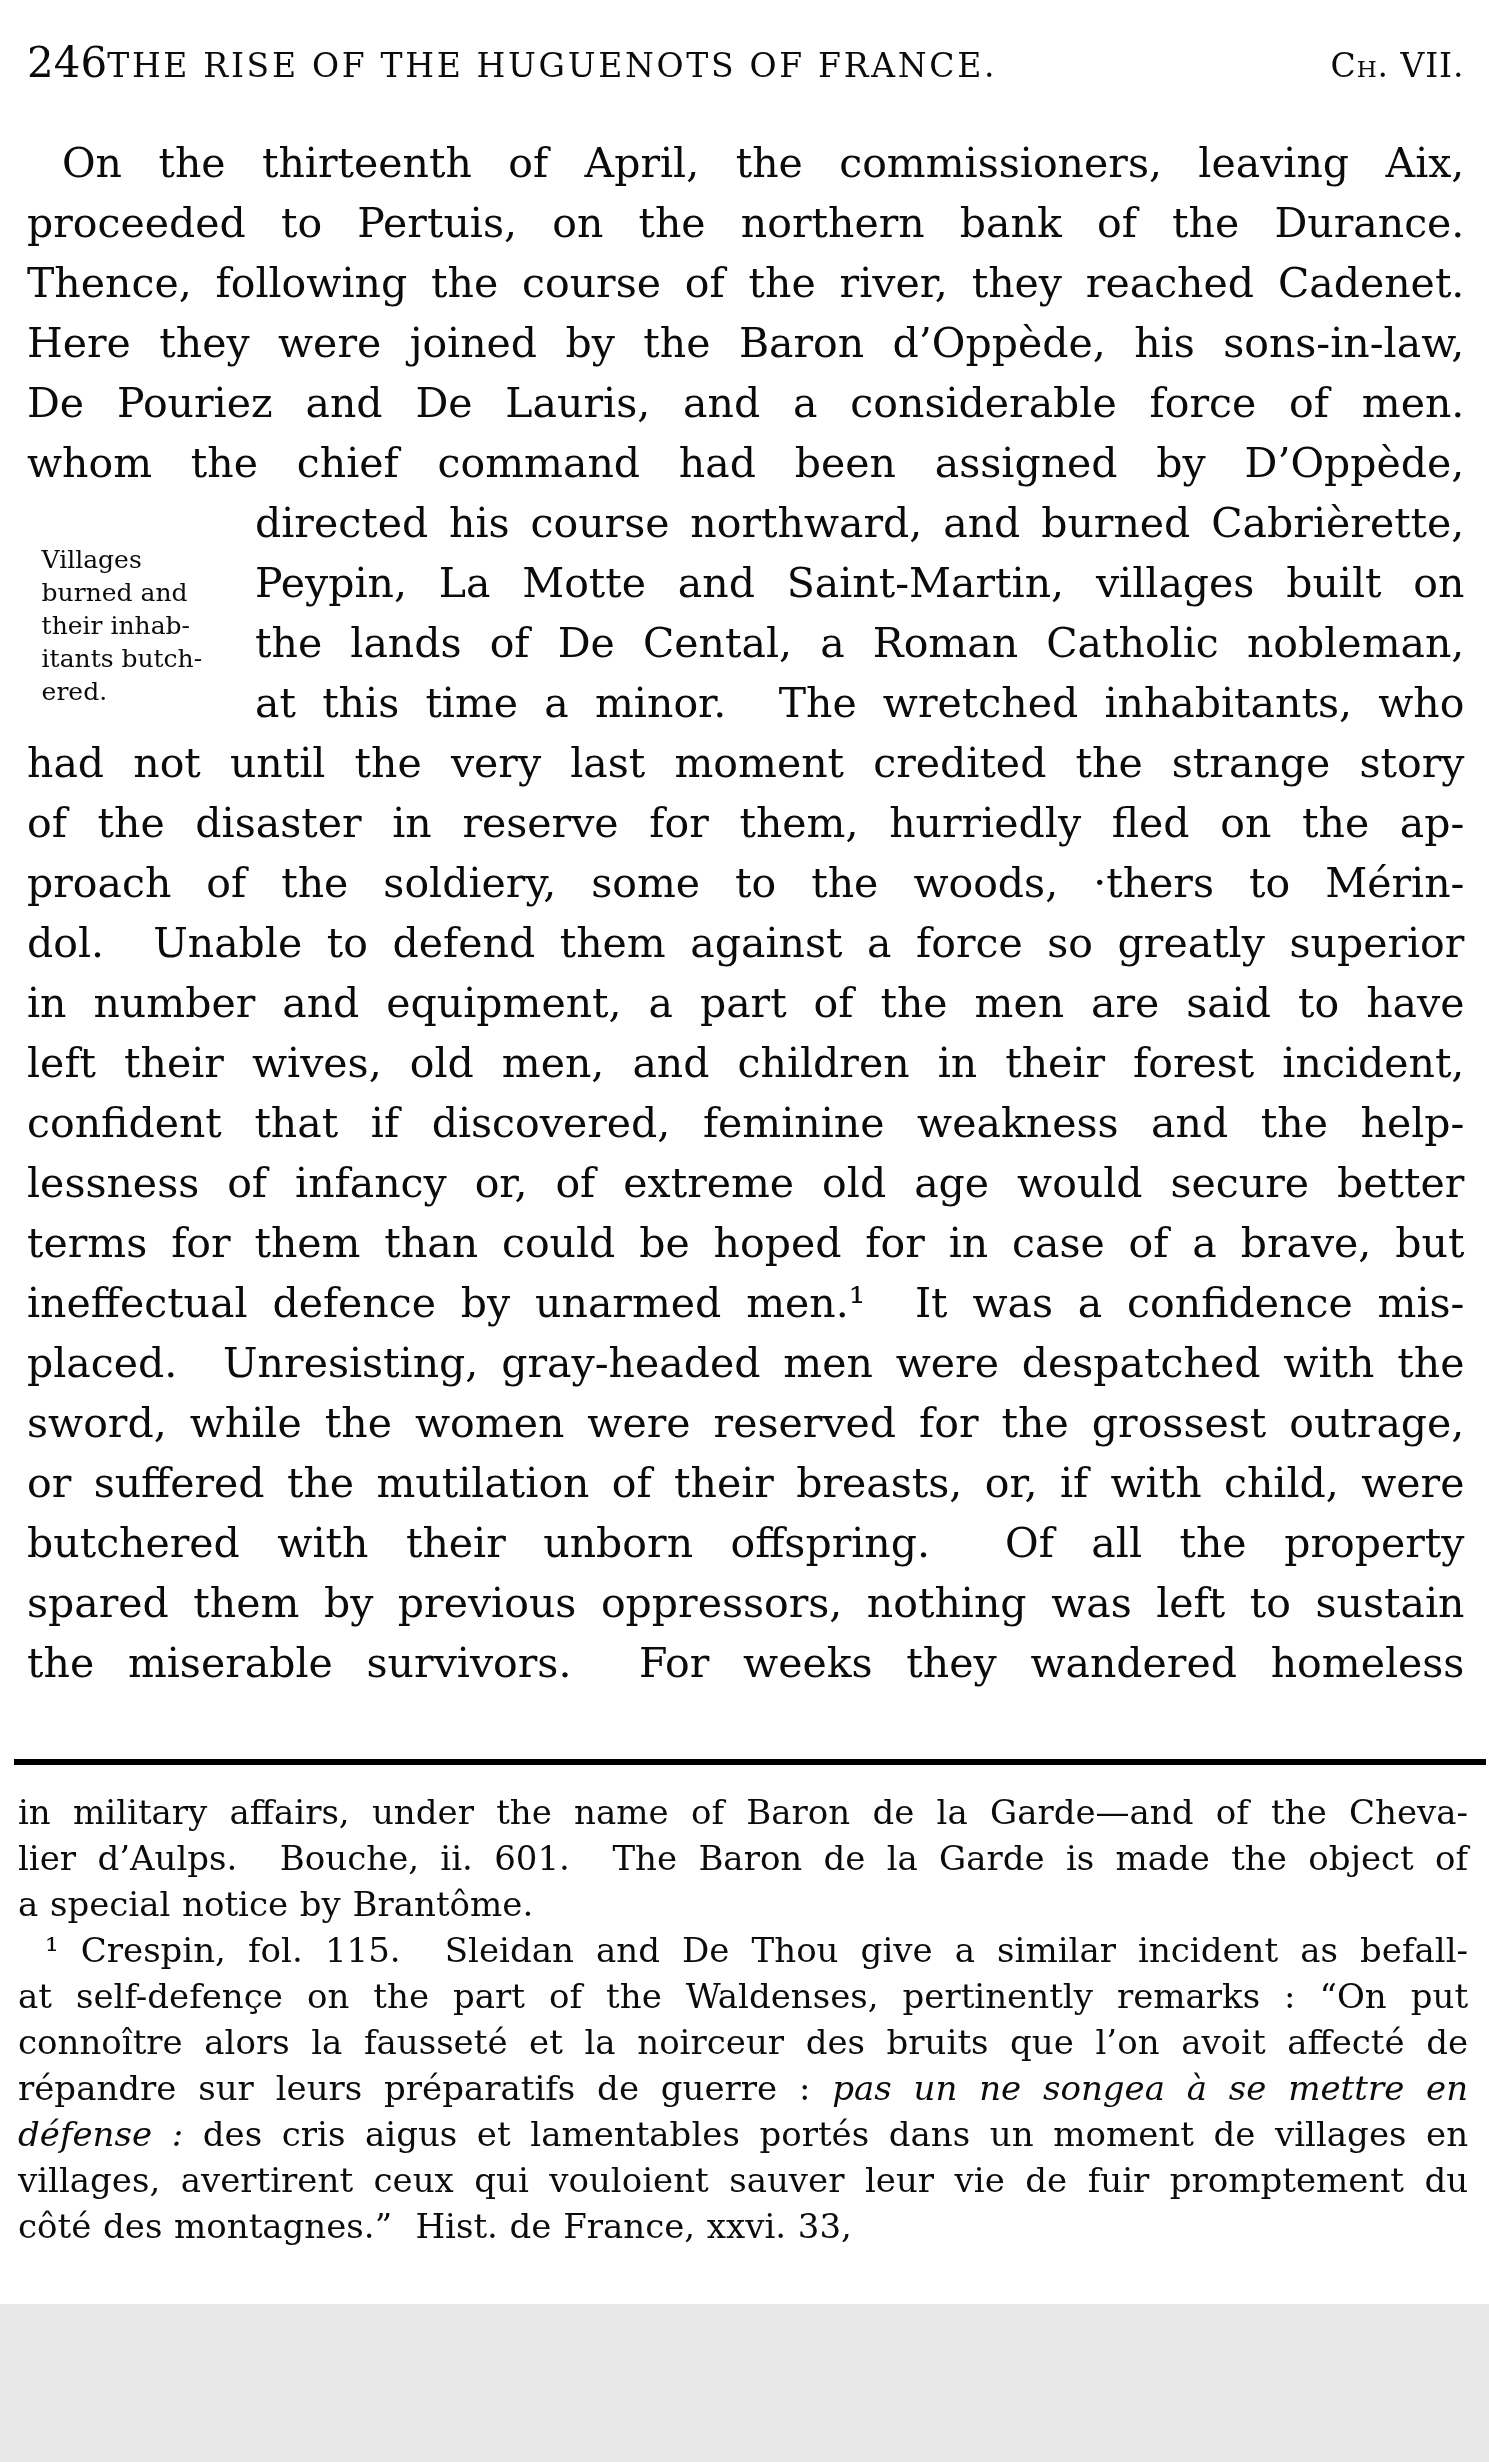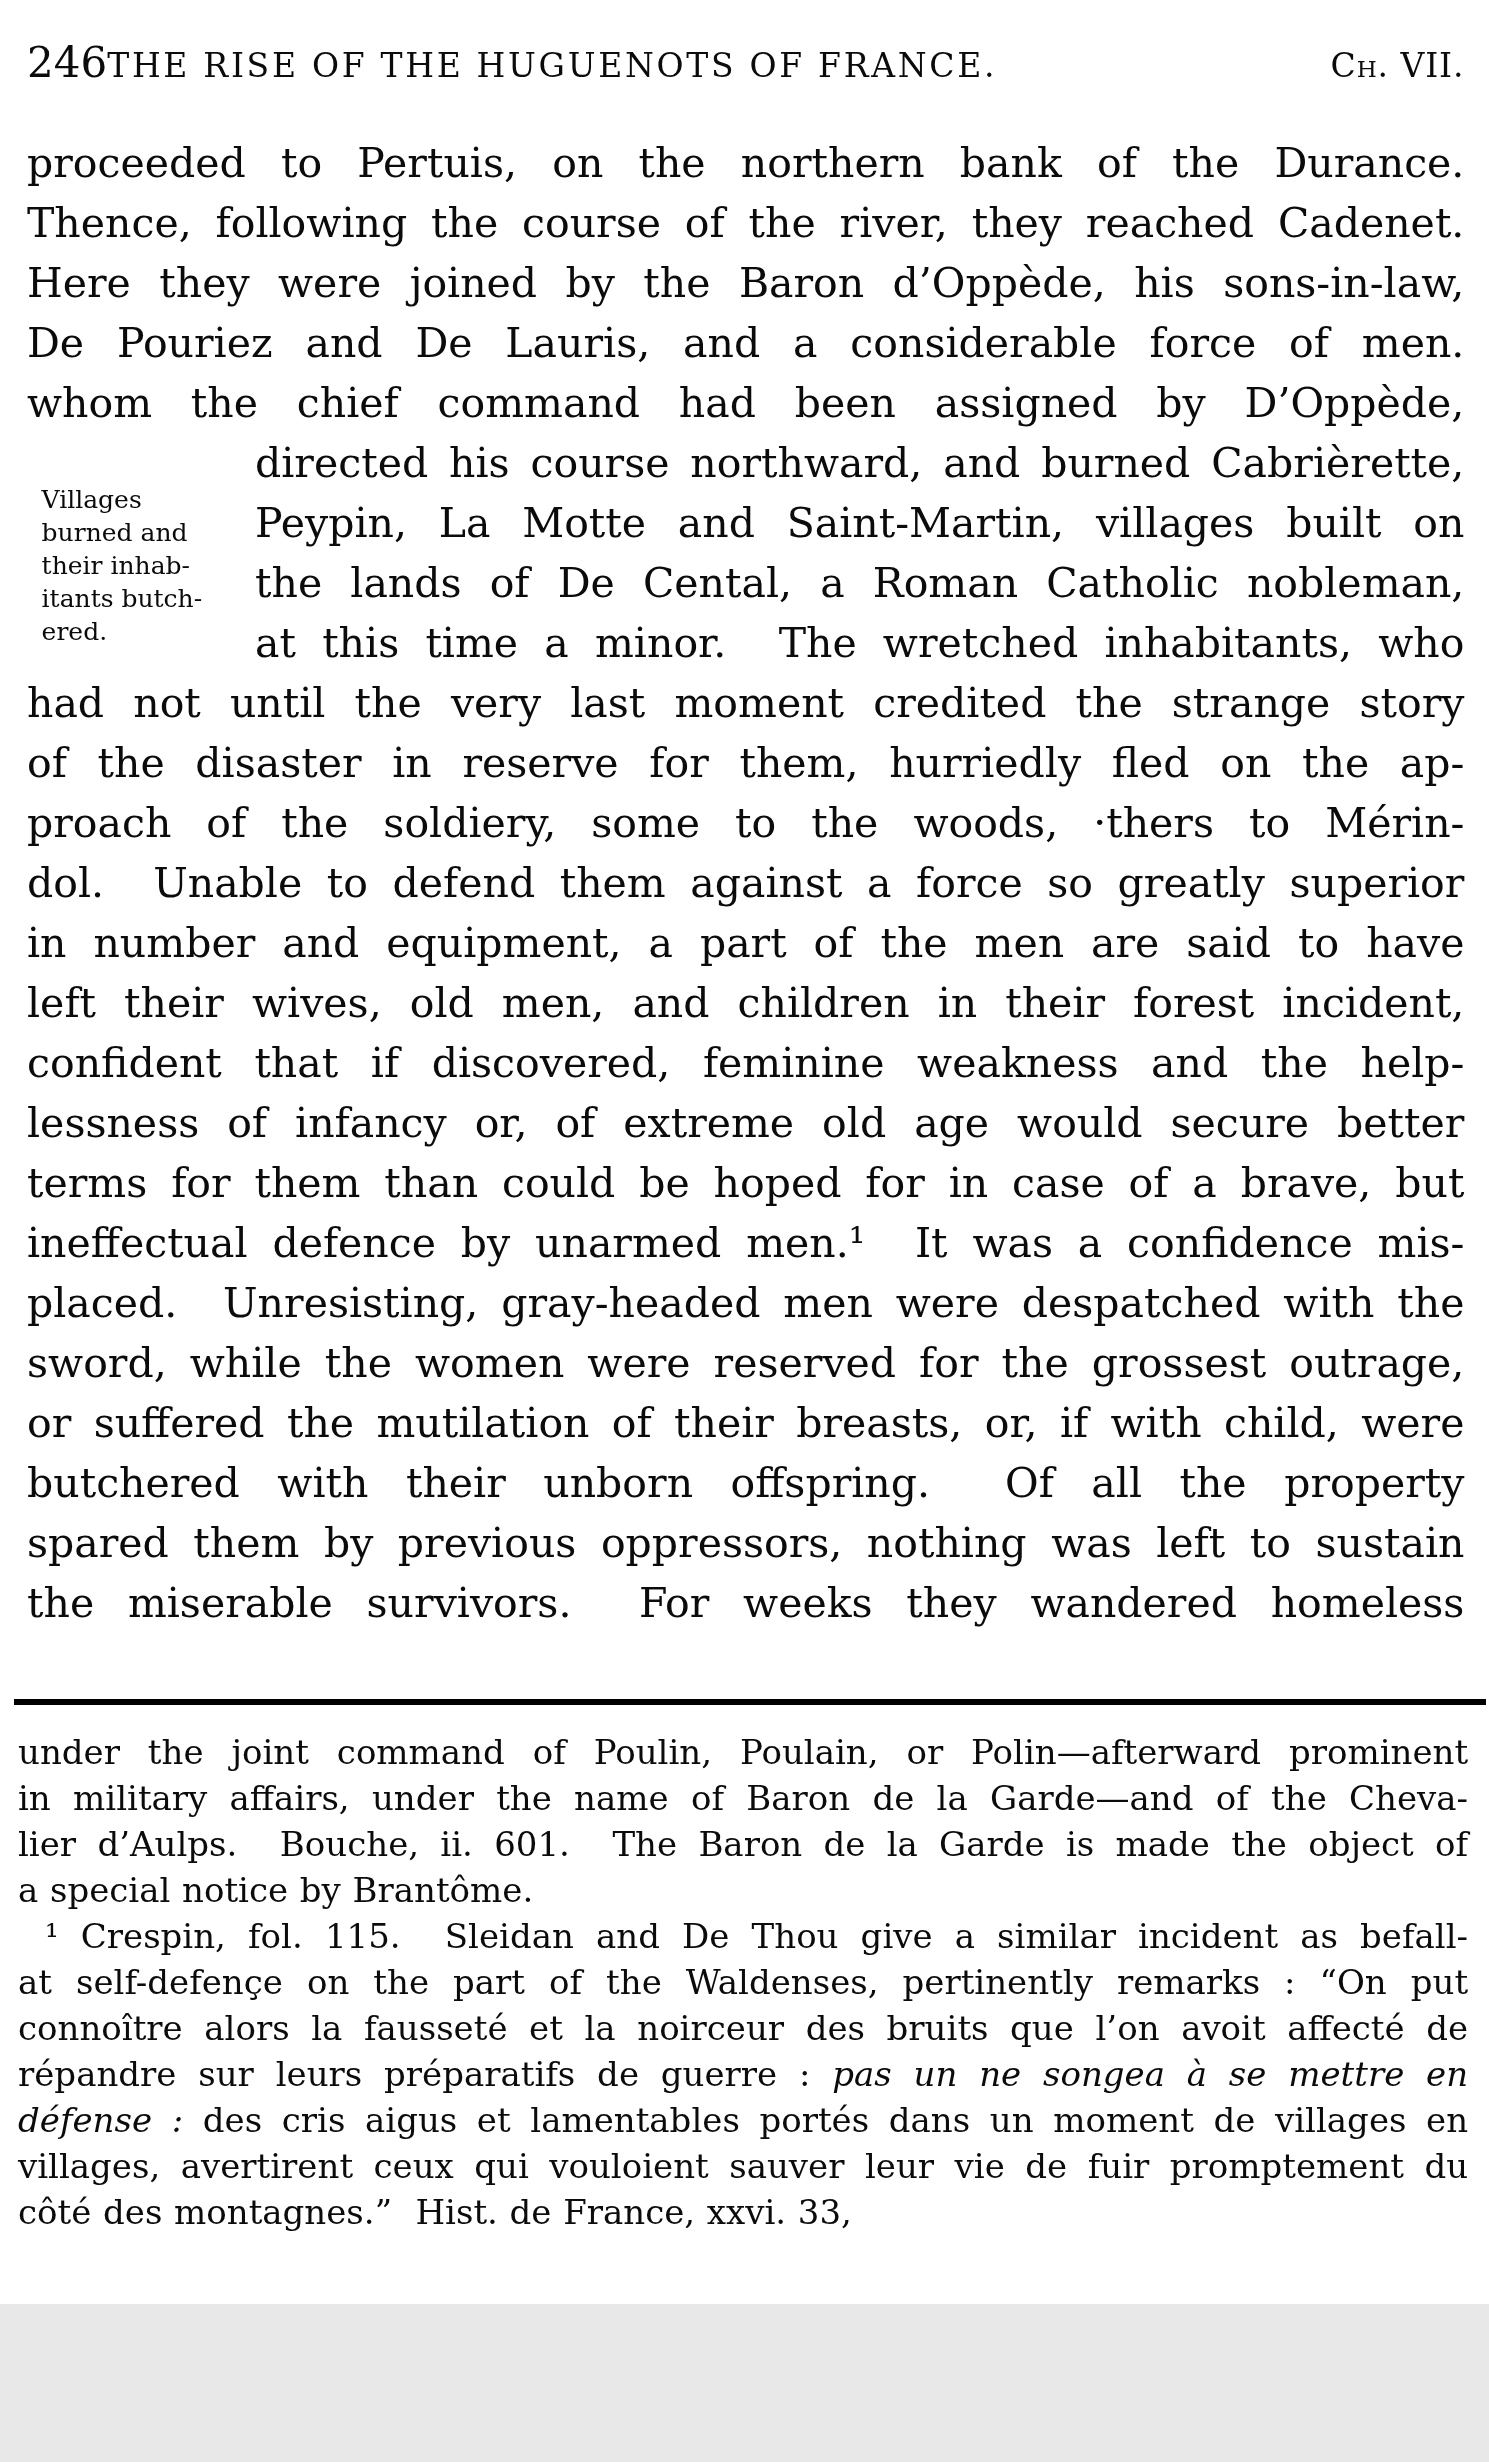--- a/index.html
+++ b/index.html
@@ -57,20 +57,21 @@
 
 <div class="page">
 
   <div class="header">
     <div class="pageno">246</div>
     <div class="running-title">THE RISE OF THE HUGUENOTS OF FRANCE.</div>
     <div class="chapter">Ch. VII.</div>
   </div>
 
   <div class="body-text">
+    <div class="bline indent">On the thirteenth of April, the commissioners, leaving Aix,</div>
     <div class="bline">proceeded to Pertuis, on the northern bank of the Durance.</div>
     <div class="bline">Thence, following the course of the river, they reached Cadenet.</div>
     <div class="bline">Here they were joined by the Baron d’Oppède, his sons-in-law,</div>
     <div class="bline">De Pouriez and De Lauris, and a considerable force of men.</div>
     <div class="bline">whom the chief command had been assigned by D’Oppède,</div>
 
     <div class="seg-b">
       <div class="sidenote">
         <div>Villages</div>
         <div>burned and</div>
@@ -100,21 +101,20 @@
     <div class="bline">sword, while the women were reserved for the grossest outrage,</div>
     <div class="bline">or suffered the mutilation of their breasts, or, if with child, were</div>
     <div class="bline">butchered with their unborn offspring.&nbsp; Of all the property</div>
     <div class="bline">spared them by previous oppressors, nothing was left to sustain</div>
     <div class="bline">the miserable survivors.&nbsp; For weeks they wandered homeless</div>
   </div>
 
   <div class="rule"></div>
 
   <div class="footnotes">
-    <div class="fline">under the joint command of Poulin, Poulain, or Polin—afterward prominent</div>
     <div class="fline">in military affairs, under the name of Baron de la Garde—and of the Cheva-</div>
     <div class="fline">lier d’Aulps.&nbsp; Bouche, ii. 601.&nbsp; The Baron de la Garde is made the object of</div>
     <div class="fline last">a special notice by Brantôme.</div>
     <div class="fline findent">¹ Crespin, fol. 115.&nbsp; Sleidan and De Thou give a similar incident as befall-</div>
     <div class="fline">at self-defençe on the part of the Waldenses, pertinently remarks : “On put</div>
     <div class="fline">connoître alors la fausseté et la noirceur des bruits que l’on avoit affecté de</div>
     <div class="fline"><span>répandre sur leurs préparatifs de guerre : </span><span class="it">pas un ne songea à se mettre en</span></div>
     <div class="fline"><span class="it">défense : </span><span>des cris aigus et lamentables portés dans un moment de villages en</span></div>
     <div class="fline">villages, avertirent ceux qui vouloient sauver leur vie de fuir promptement du</div>
     <div class="fline last">côté des montagnes.”&nbsp; Hist. de France, xxvi. 33,</div>

